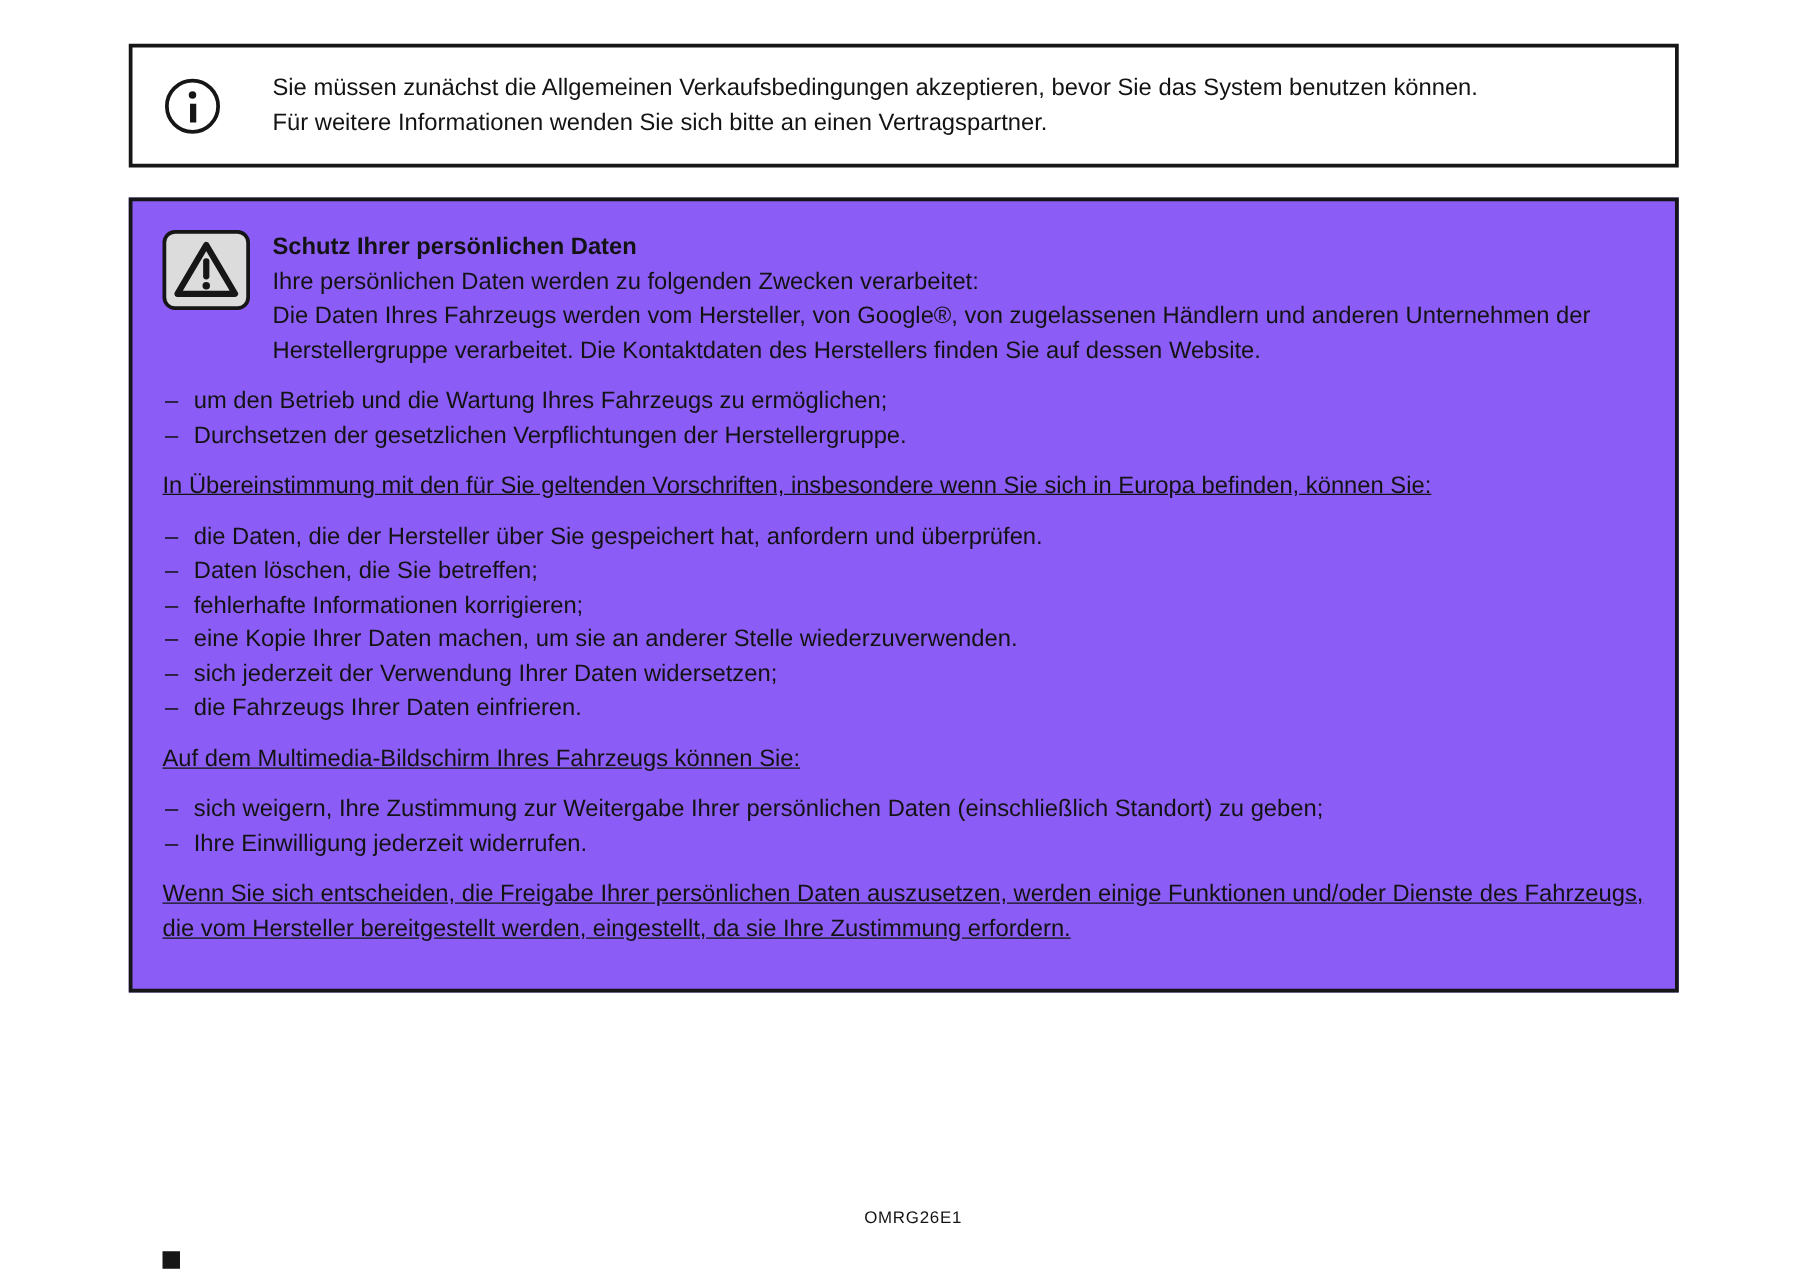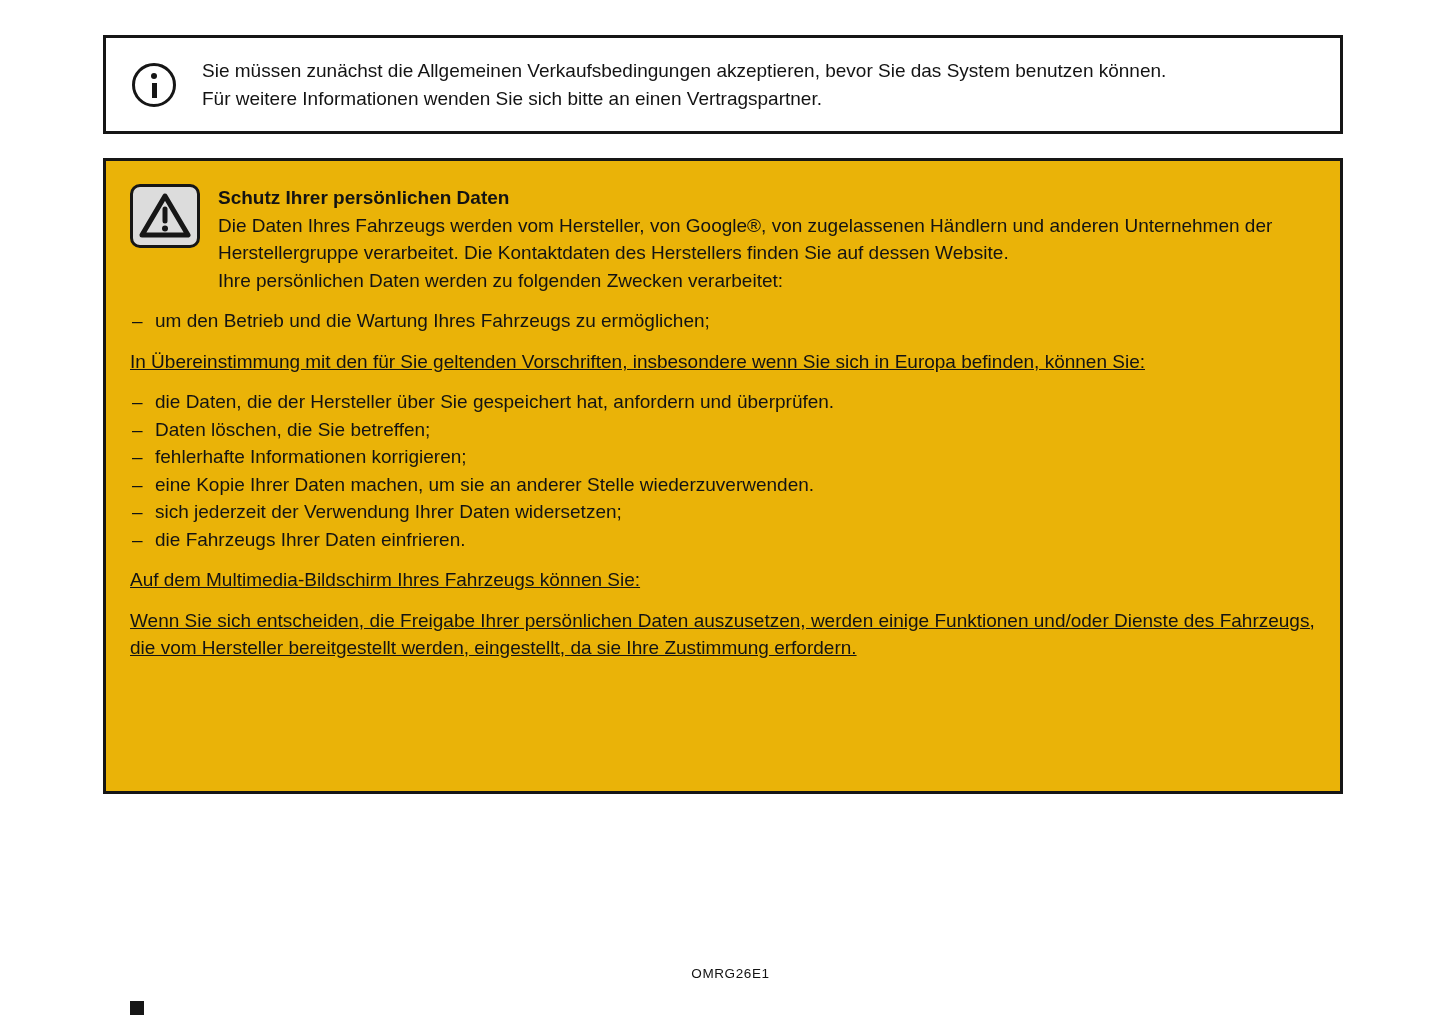--- a/index.html
+++ b/index.html
@@ -18,21 +18,21 @@
     position: absolute;
     left: 103px;
     top: 35px;
     width: 1240px;
     min-height: 99px;
     border: 3px solid #161616;
     background: #ffffff;
     display: flex;
     align-items: center;
     padding: 16px 26px;
-    gap: 26px;
+    gap: 42px;
   }
   .info-icon {
     flex: 0 0 auto;
     width: 44px;
     height: 44px;
     border: 3px solid #161616;
     border-radius: 50%;
     position: relative;
   }
   .info-icon::before {            
@@ -62,21 +62,21 @@
   }
 
   
   .gray-box {
     position: absolute;
     left: 103px;
     top: 158px;
     width: 1240px;
     height: 636px;
     border: 3px solid #161616;
-    background: #eab308;
+    background: #8b5cf6;
     padding: 23px 24px 24px 24px;
     font-size: 19px;
     line-height: 27.5px;
   }
   .box-header {
     display: flex;
     gap: 18px;
   }
   .warn-icon-frame {
     flex: 0 0 auto;
@@ -144,41 +144,46 @@
   <div class="box-header">
     <div class="warn-icon-frame">
       <svg width="56" height="50" viewBox="0 0 56 50" aria-hidden="true">
         <path d="M28 5 L51 44 L5 44 Z" fill="none" stroke="#161616" stroke-width="5" stroke-linejoin="round"></path>
         <line x1="28" y1="18" x2="28" y2="30" stroke="#161616" stroke-width="5" stroke-linecap="round"></line>
         <circle cx="28" cy="37.5" r="3" fill="#161616"></circle>
       </svg>
     </div>
     <div class="header-text">
       <p class="para warn-title">Schutz Ihrer persönlichen Daten</p>
+      <p class="para">Ihre persönlichen Daten werden zu folgenden Zwecken verarbeitet:</p>
       <p class="para">Die Daten Ihres Fahrzeugs werden vom Hersteller, von Google®, von zugelassenen Händlern und anderen Unternehmen der Herstellergruppe verarbeitet. Die Kontaktdaten des Herstellers finden Sie auf dessen Website.</p>
-      <p class="para">Ihre persönlichen Daten werden zu folgenden Zwecken verarbeitet:</p>
     </div>
   </div>
 
   <ul class="dash-list">
     <li><span class="dash">–</span><span>um den Betrieb und die Wartung Ihres Fahrzeugs zu ermöglichen;</span></li>
+    <li><span class="dash">–</span><span>Durchsetzen der gesetzlichen Verpflichtungen der Herstellergruppe.</span></li>
   </ul>
 
   <p class="para block-gap">In Übereinstimmung mit den für Sie geltenden Vorschriften, insbesondere wenn Sie sich in Europa befinden, können Sie:</p>
 
   <ul class="dash-list">
     <li><span class="dash">–</span><span>die Daten, die der Hersteller über Sie gespeichert hat, anfordern und überprüfen.</span></li>
     <li><span class="dash">–</span><span>Daten löschen, die Sie betreffen;</span></li>
     <li><span class="dash">–</span><span>fehlerhafte Informationen korrigieren;</span></li>
     <li><span class="dash">–</span><span>eine Kopie Ihrer Daten machen, um sie an anderer Stelle wiederzuverwenden.</span></li>
     <li><span class="dash">–</span><span>sich jederzeit der Verwendung Ihrer Daten widersetzen;</span></li>
     <li><span class="dash">–</span><span>die Fahrzeugs Ihrer Daten einfrieren.</span></li>
   </ul>
 
   <p class="para block-gap">Auf dem Multimedia-Bildschirm Ihres Fahrzeugs können Sie:</p>
 
+  <ul class="dash-list">
+    <li><span class="dash">–</span><span>sich weigern, Ihre Zustimmung zur Weitergabe Ihrer persönlichen Daten (einschließlich Standort) zu geben;</span></li>
+    <li><span class="dash">–</span><span>Ihre Einwilligung jederzeit widerrufen.</span></li>
+  </ul>
 
   <p class="para block-gap">Wenn Sie sich entscheiden, die Freigabe Ihrer persönlichen Daten auszusetzen, werden einige Funktionen und/oder Dienste des Fahrzeugs, die vom Hersteller bereitgestellt werden, eingestellt, da sie Ihre Zustimmung erfordern.</p>
 
 </div>
 
 <div class="footer-code">OMRG26E1</div>
 <div class="corner-mark"></div>
 
 </body></html>

